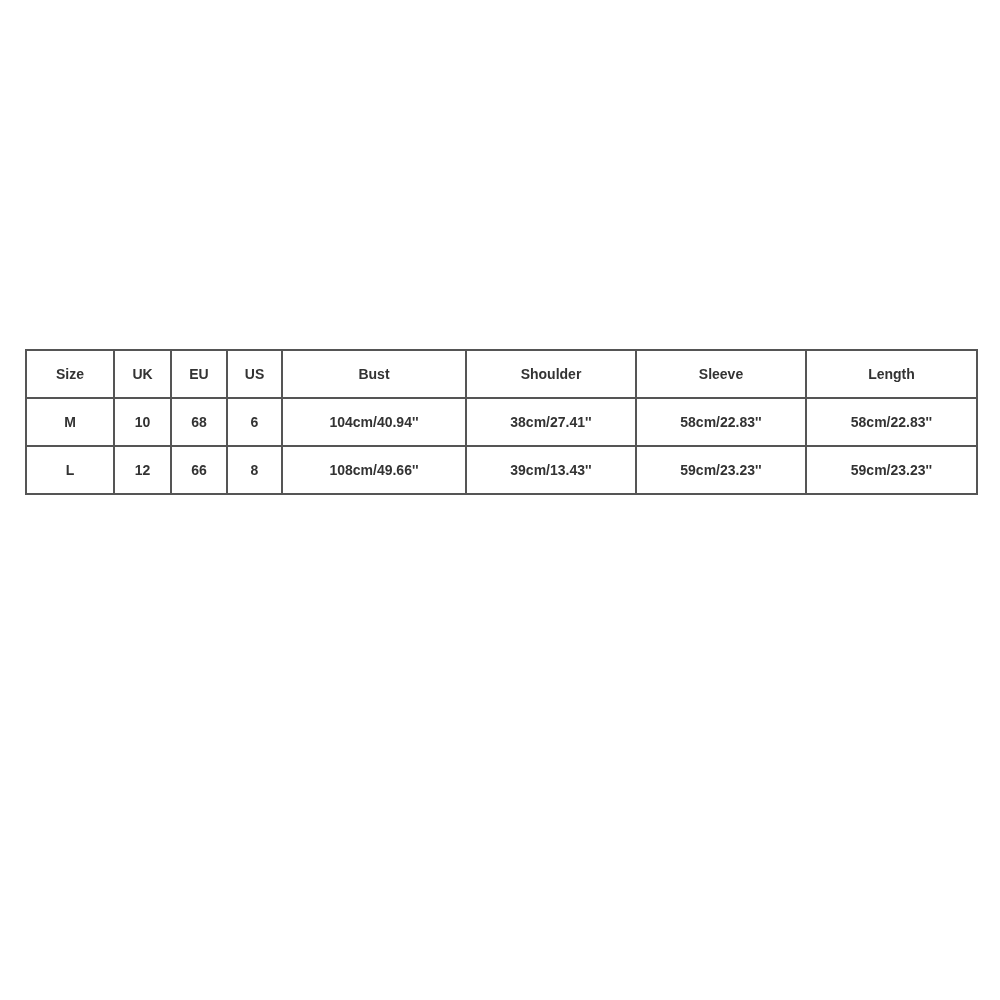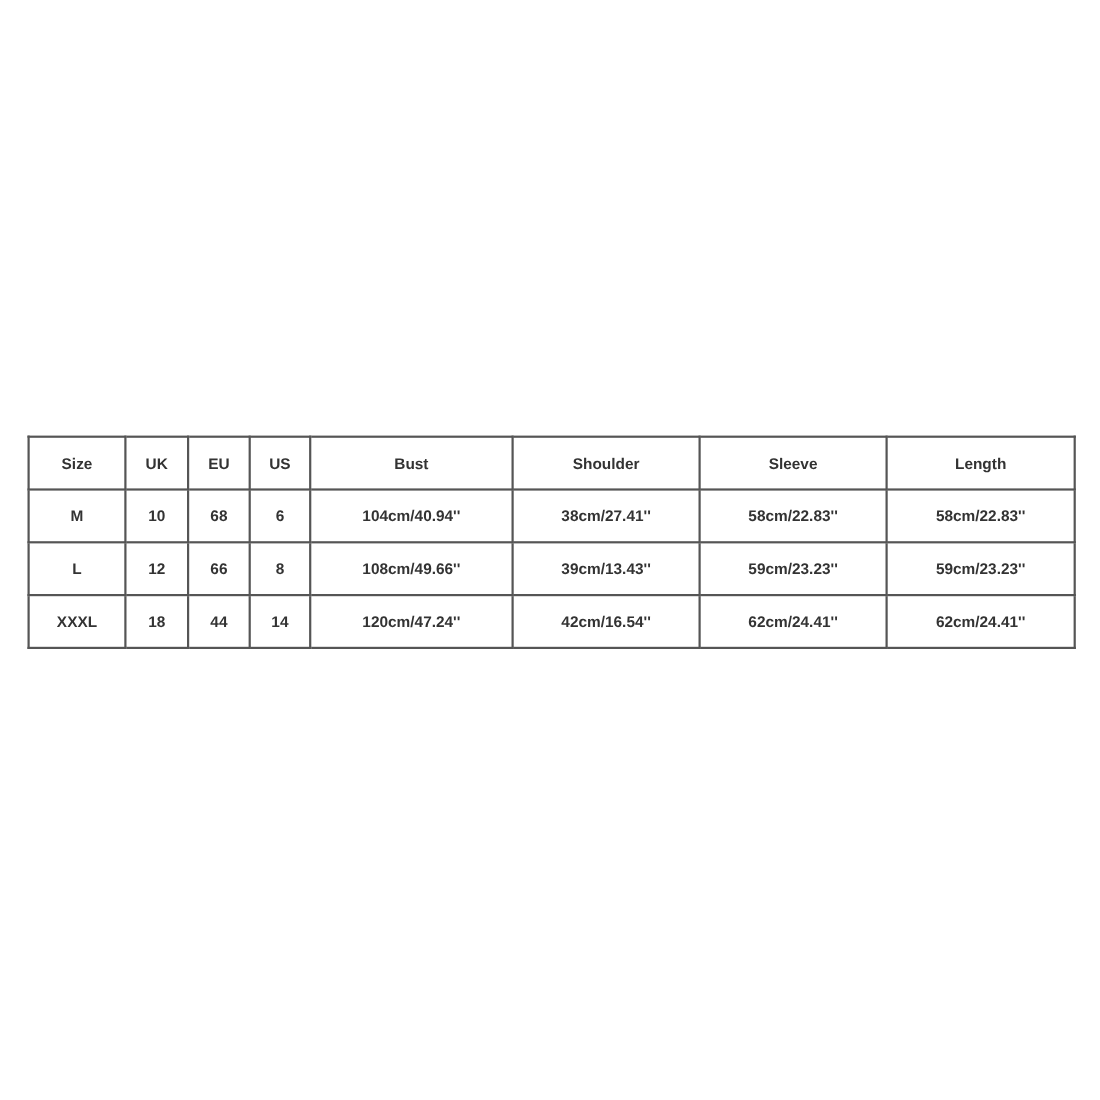--- a/index.html
+++ b/index.html
@@ -17,21 +17,20 @@
     .size-table {
       position: absolute;
       left: 25px;
       top: 349px;
       border-collapse: collapse;
       table-layout: fixed;
       width: 951px;
       color: #333333;
       font-weight: bold;
       font-size: 14px;
-      margin-top: 47px;
     }
     .size-table td, .size-table th {
       border: 2px solid #555555;
       height: 46px;
       padding: 0;
       text-align: center;
       vertical-align: middle;
       font-weight: bold;
       background: #ffffff;
     }
@@ -84,24 +83,14 @@
     <tr>
       <td>L</td>
       <td>12</td>
       <td>66</td>
       <td>8</td>
       <td>108cm/49.66''</td>
       <td>39cm/13.43''</td>
       <td>59cm/23.23''</td>
       <td>59cm/23.23''</td>
     </tr>
-    <tr>
-      <td>XXXL</td>
-      <td>18</td>
-      <td>44</td>
-      <td>14</td>
-      <td>120cm/47.24''</td>
-      <td>42cm/16.54''</td>
-      <td>62cm/24.41''</td>
-      <td>62cm/24.41''</td>
-    </tr>
   </tbody>
 </table>
 
 </body></html>

